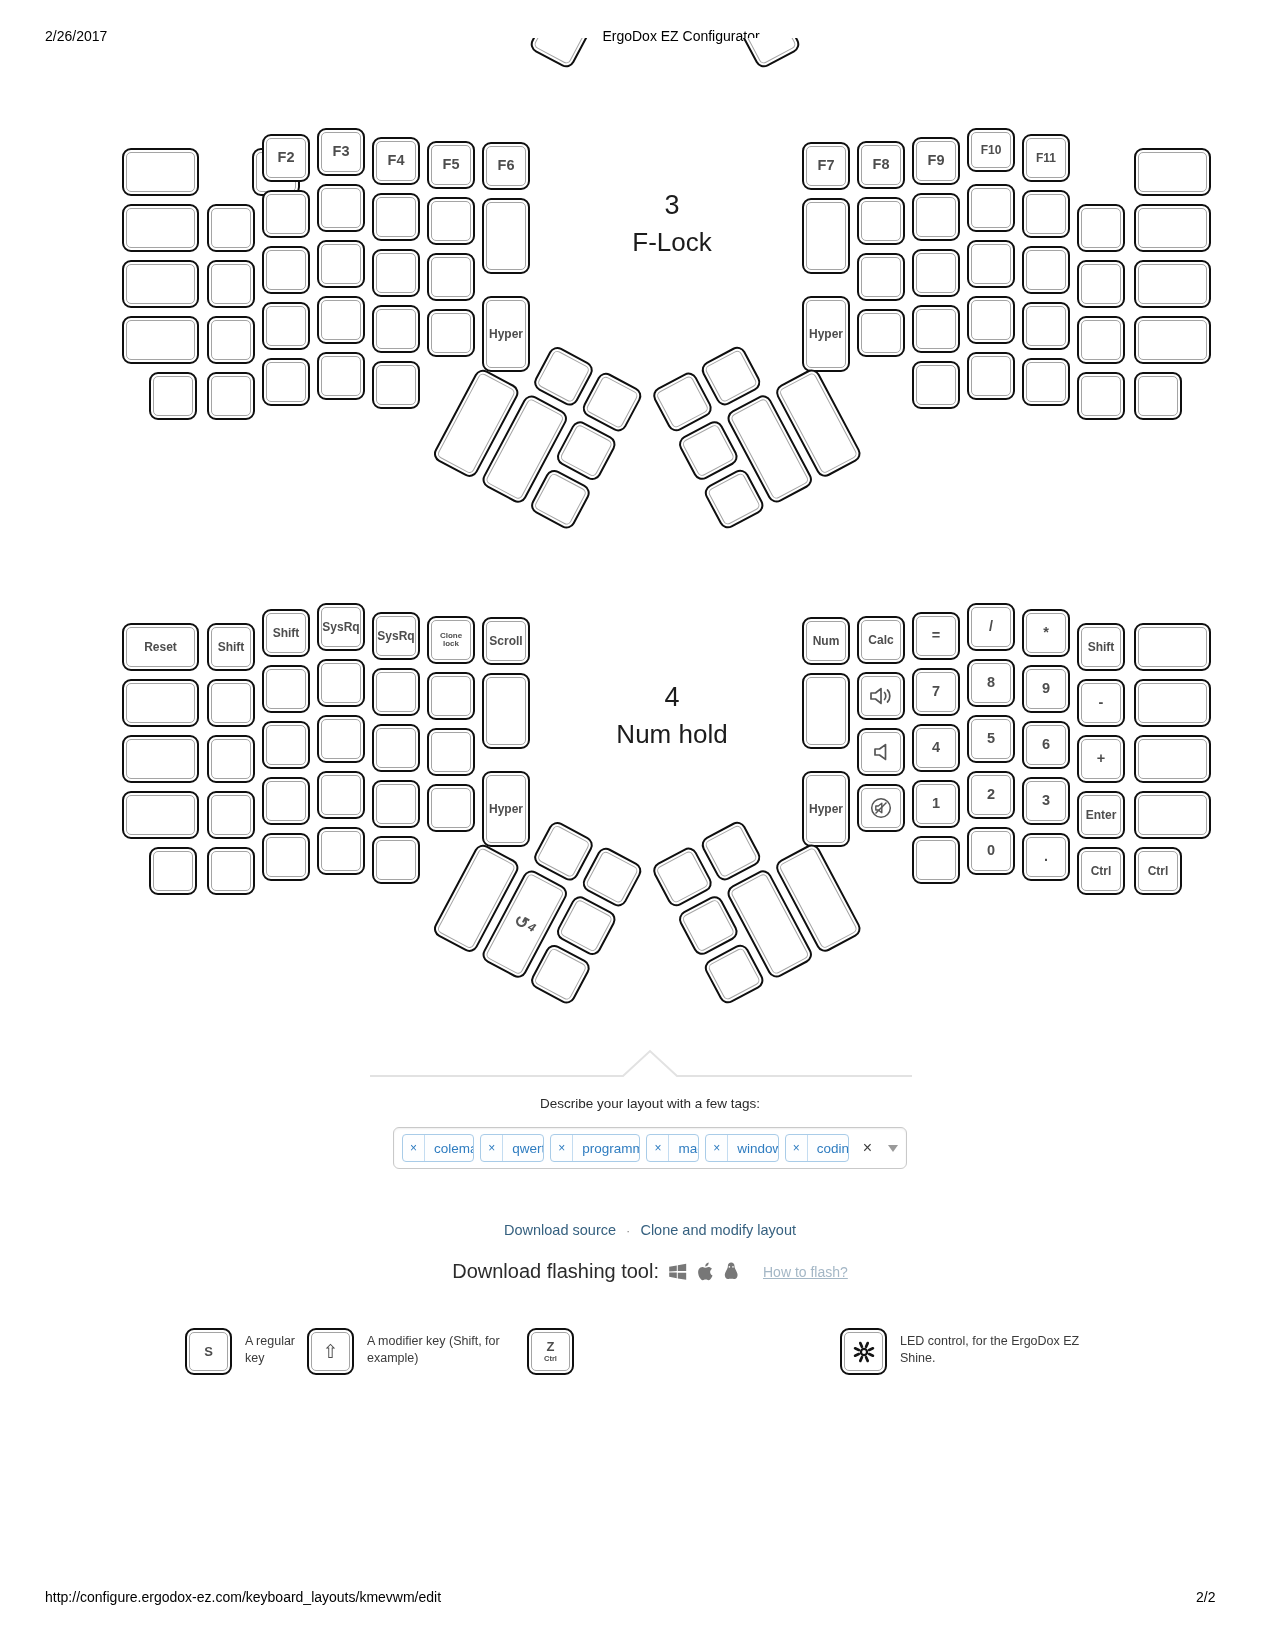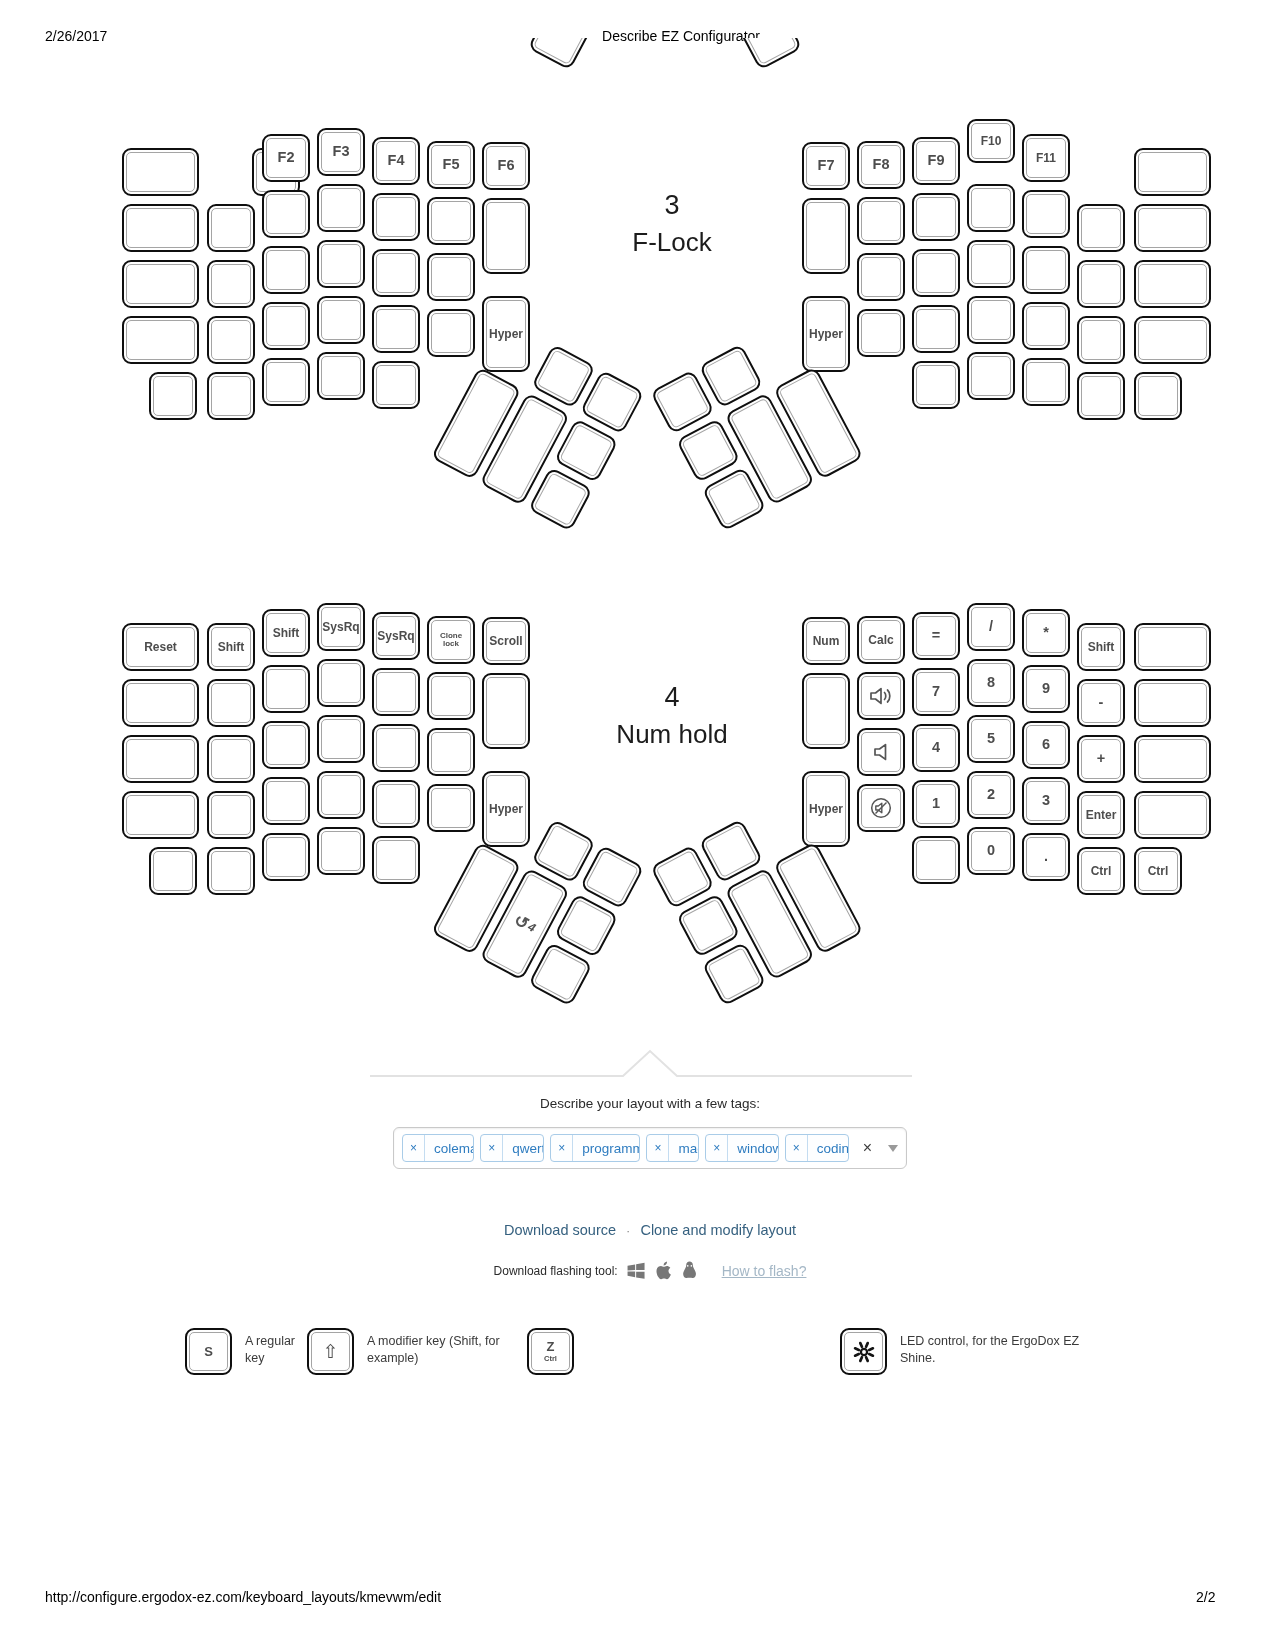--- a/index.html
+++ b/index.html
@@ -31,41 +31,41 @@
   .tag-pill{display:inline-flex;align-items:stretch;height:26px;border:1px solid #a9cce8;border-radius:4px;background:#fdfeff;overflow:hidden;}
   .tag-x{display:flex;align-items:center;padding:0 7px;color:#2e7cc0;font-size:12px;border-right:1px solid #c3dcf1;cursor:default;}
   .tag-label{display:flex;align-items:center;padding:0 9px;color:#2e7cc0;font-size:13.5px;}
   .tags-clear{margin-left:8px;color:#3c3c3c;font-size:16px;}
   .tags-caret{margin-left:10px;width:0;height:0;border-left:5.5px solid transparent;border-right:5.5px solid transparent;border-top:7px solid #9a9a9a;}
 
   .links-row{position:absolute;left:650px;top:1222px;transform:translateX(-50%);white-space:nowrap;font-size:14.5px;}
   .links-row a{color:#35607f;text-decoration:none;}
   .links-dot{color:#8a8a8a;margin:0 10px;font-size:13px;}
   .flash-row{position:absolute;left:650px;top:1260px;transform:translateX(-50%);display:flex;align-items:center;gap:9px;white-space:nowrap;}
-  .flash-label{font-size:12px;color:#2b2b2b;}
+  .flash-label{font-size:20px;color:#2b2b2b;}
   .flash-icons{display:flex;align-items:center;gap:8px;}
   .howto{font-size:14px;color:#a4b7c6;margin-left:14px;}
 
   .legend-item{position:absolute;display:flex;gap:13px;align-items:flex-start;}
   .legend-key{position:relative;width:47px;height:47px;flex:0 0 auto;}
   .legend-key .key{position:relative;width:47px;height:47px;}
   .legend-text{font-size:12.5px;color:#3a3a3a;line-height:17px;padding-top:5px;}
   .lk-main{font-size:13px;} .lk-sub{font-size:7.5px;margin-top:1px;}
   .lk-arrow{font-size:19px;font-weight:normal;}
 
   .ftr-url{position:absolute;left:45px;top:1589px;font-size:14px;color:#000;}
   .ftr-page{position:absolute;left:1196px;top:1589px;font-size:14px;color:#000;}
 </style>
 </head>
 <body>
 
 <div id="page">
 
   <div class="hdr-date">2/26/2017</div>
-  <div class="hdr-title">Describe EZ Configurator</div>
+  <div class="hdr-title">ErgoDox EZ Configurator</div>
 
   <div class="cutoff-wrap">
     <div class="key" style="left:36px;top:-24px;transform:rotate(28deg);"></div>
     <div class="key" style="left:246px;top:-24px;transform:rotate(-28deg);"></div>
   </div>
 
   <div class="layer-num" style="left:672px;top:190px;">3</div>
   <div class="layer-name" style="left:672px;top:227px;">F-Lock</div>
   <div class="layer-num" style="left:672px;top:682px;">4</div>
   <div class="layer-name" style="left:672px;top:719px;">Num hold</div>
@@ -131,21 +131,21 @@
         </div>
         <div class="key" style="left: 857px; top: 197px; width: 48px; height: 48px;"></div>
         <div class="key" style="left: 857px; top: 253px; width: 48px; height: 48px;"></div>
         <div class="key" style="left: 857px; top: 309px; width: 48px; height: 48px;"></div>
         <div class="key" style="left: 912px; top: 137px; width: 48px; height: 48px;">
           <span class="k-lg">F9</span>
         </div>
         <div class="key" style="left: 912px; top: 193px; width: 48px; height: 48px;"></div>
         <div class="key" style="left: 912px; top: 249px; width: 48px; height: 48px;"></div>
         <div class="key" style="left: 912px; top: 305px; width: 48px; height: 48px;"></div>
-        <div class="key" style="left: 967px; top: 119px; width: 48px; height: 44px;">
+        <div class="key" style="left: 967px; top: 128px; width: 48px; height: 44px;">
           <span class="k-md">F10</span>
         </div>
         <div class="key" style="left: 967px; top: 184px; width: 48px; height: 48px;"></div>
         <div class="key" style="left: 967px; top: 240px; width: 48px; height: 48px;"></div>
         <div class="key" style="left: 967px; top: 296px; width: 48px; height: 48px;"></div>
         <div class="key" style="left: 1022px; top: 134px; width: 48px; height: 48px;">
           <span class="k-md">F11</span>
         </div>
         <div class="key" style="left: 1022px; top: 190px; width: 48px; height: 48px;"></div>
         <div class="key" style="left: 1022px; top: 246px; width: 48px; height: 48px;"></div>

